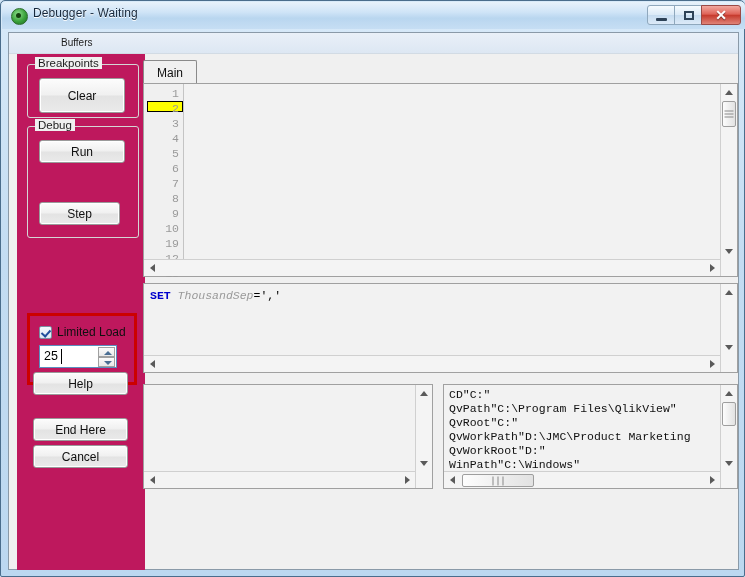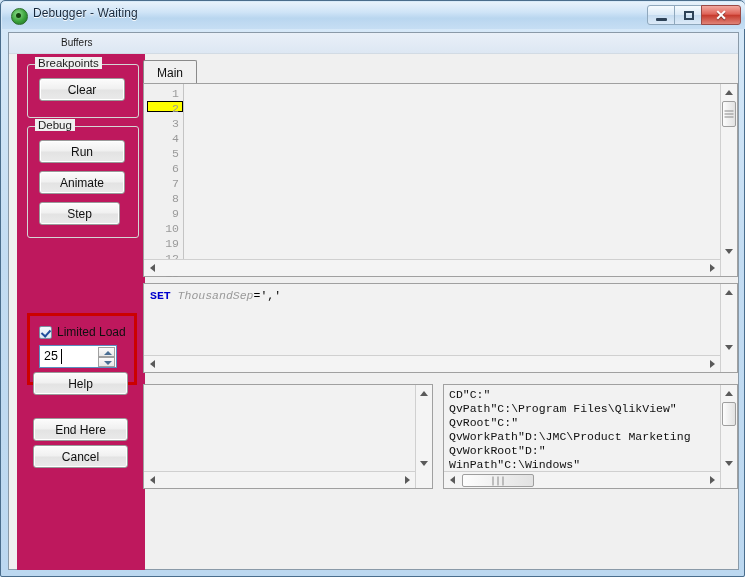--- a/index.html
+++ b/index.html
@@ -246,27 +246,26 @@
 
     <div class="menubar">
       <div class="menu-item">Buffers</div>
     </div>
 
     <div class="leftpanel">
 
       <div class="groupbox" style="left:10px;top:10px;width:110px;height:52px;">
         <span class="group-label">Breakpoints</span>
       </div>
-      <div class="btn" style="left:22px;top:24px;width:86px;height:23px;">Clear</div>
+      <div class="btn" style="left:22px;top:24px;width:86px;height:35px;">Clear</div>
 
       <div class="groupbox" style="left:10px;top:72px;width:110px;height:110px;">
         <span class="group-label">Debug</span>
       </div>
       <div class="btn" style="left:22px;top:86px;width:86px;height:23px;">Run</div>
-      <div class="btn" style="left:22px;top:117px;width:86px;height:23px;">Animate</div>
       <div class="btn" style="left:22px;top:148px;width:81px;height:23px;">Step</div>
 
       <div class="redbox"></div>
       <div class="chk-wrap">
         <span class="chk"></span>
         <span class="chk-label">Limited Load</span>
       </div>
       <div class="spin">
         <span class="spin-val">25</span>
         <span class="caret"></span>

